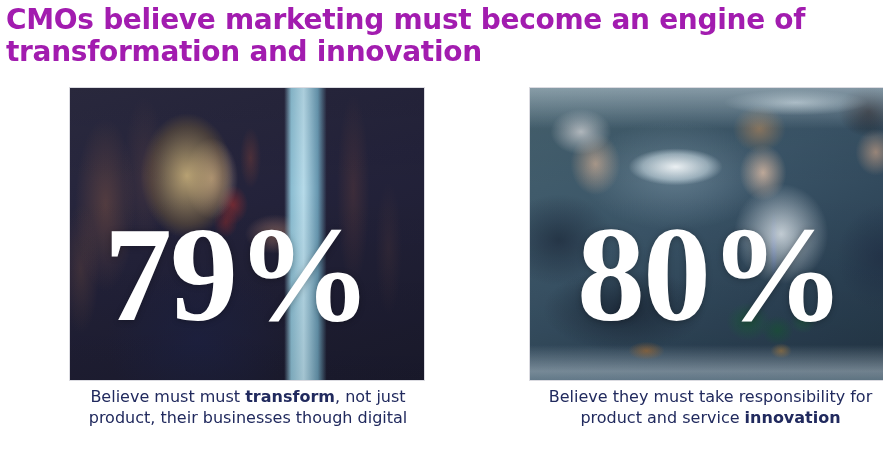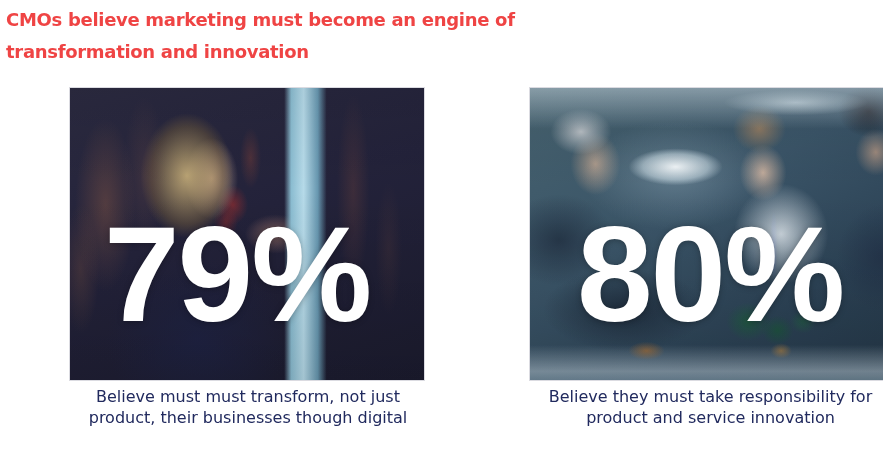--- a/index.html
+++ b/index.html
@@ -16,24 +16,24 @@
   }
 
   
   .slide-title {
     position: absolute;
     left: 6px;
     top: 4px;
     width: 860px;
     font-family: "DejaVu Sans", sans-serif;
     font-weight: bold;
-    font-size: 18px;
+    font-size: 28px;
     line-height: 32px;
     letter-spacing: -0.3px;
-    color: #ef4444;
+    color: #a21caf;
     white-space: pre-line;
   }
 
   
   .stat-block {
     position: absolute;
     top: 88px;
   }
   .stat-block.left  { left: 70px;  width: 354px; }
   .stat-block.right { left: 530px; width: 364px; }
@@ -124,21 +124,21 @@
     background: linear-gradient(180deg, rgba(0,0,0,0.06) 0%, rgba(0,0,0,0.0) 35%, rgba(0,0,0,0.10) 100%);
     pointer-events: none;
   }
 
   .stat-number {
     position: absolute;
     left: 0;
     right: 0;
     top: 118px;
     text-align: center;
-    font-family: Liberation Sans, sans-serif;
+    font-family: Liberation Serif, serif;
     font-weight: bold;
     font-size: 136px;
     line-height: 136px;
     color: #ffffff;
     letter-spacing: -2px;
     z-index: 3;
     text-shadow: 0 1px 6px rgba(0,0,0,0.28);
     white-space: nowrap;
   }
   .stat-block.left  .stat-number { left: -4px; right: 16px; }
@@ -148,21 +148,21 @@
     position: absolute;
     top: 298px;
     left: 0;
     width: 100%;
     text-align: center;
     font-family: "DejaVu Sans", sans-serif;
     font-size: 16px;
     line-height: 21px;
     color: #212a5e;
   }
-  .caption b { font-weight: normal; }
+  .caption b { font-weight: bold; }
 
   .stat-block.left  .caption { width: 352px; left: 2px; }
   .stat-block.right .caption { width: 353px; left: 4px; }
 </style>
 </head>
 <body>
 
 <div class="slide-title">CMOs believe marketing must become an engine of
 transformation and innovation</div>
 

